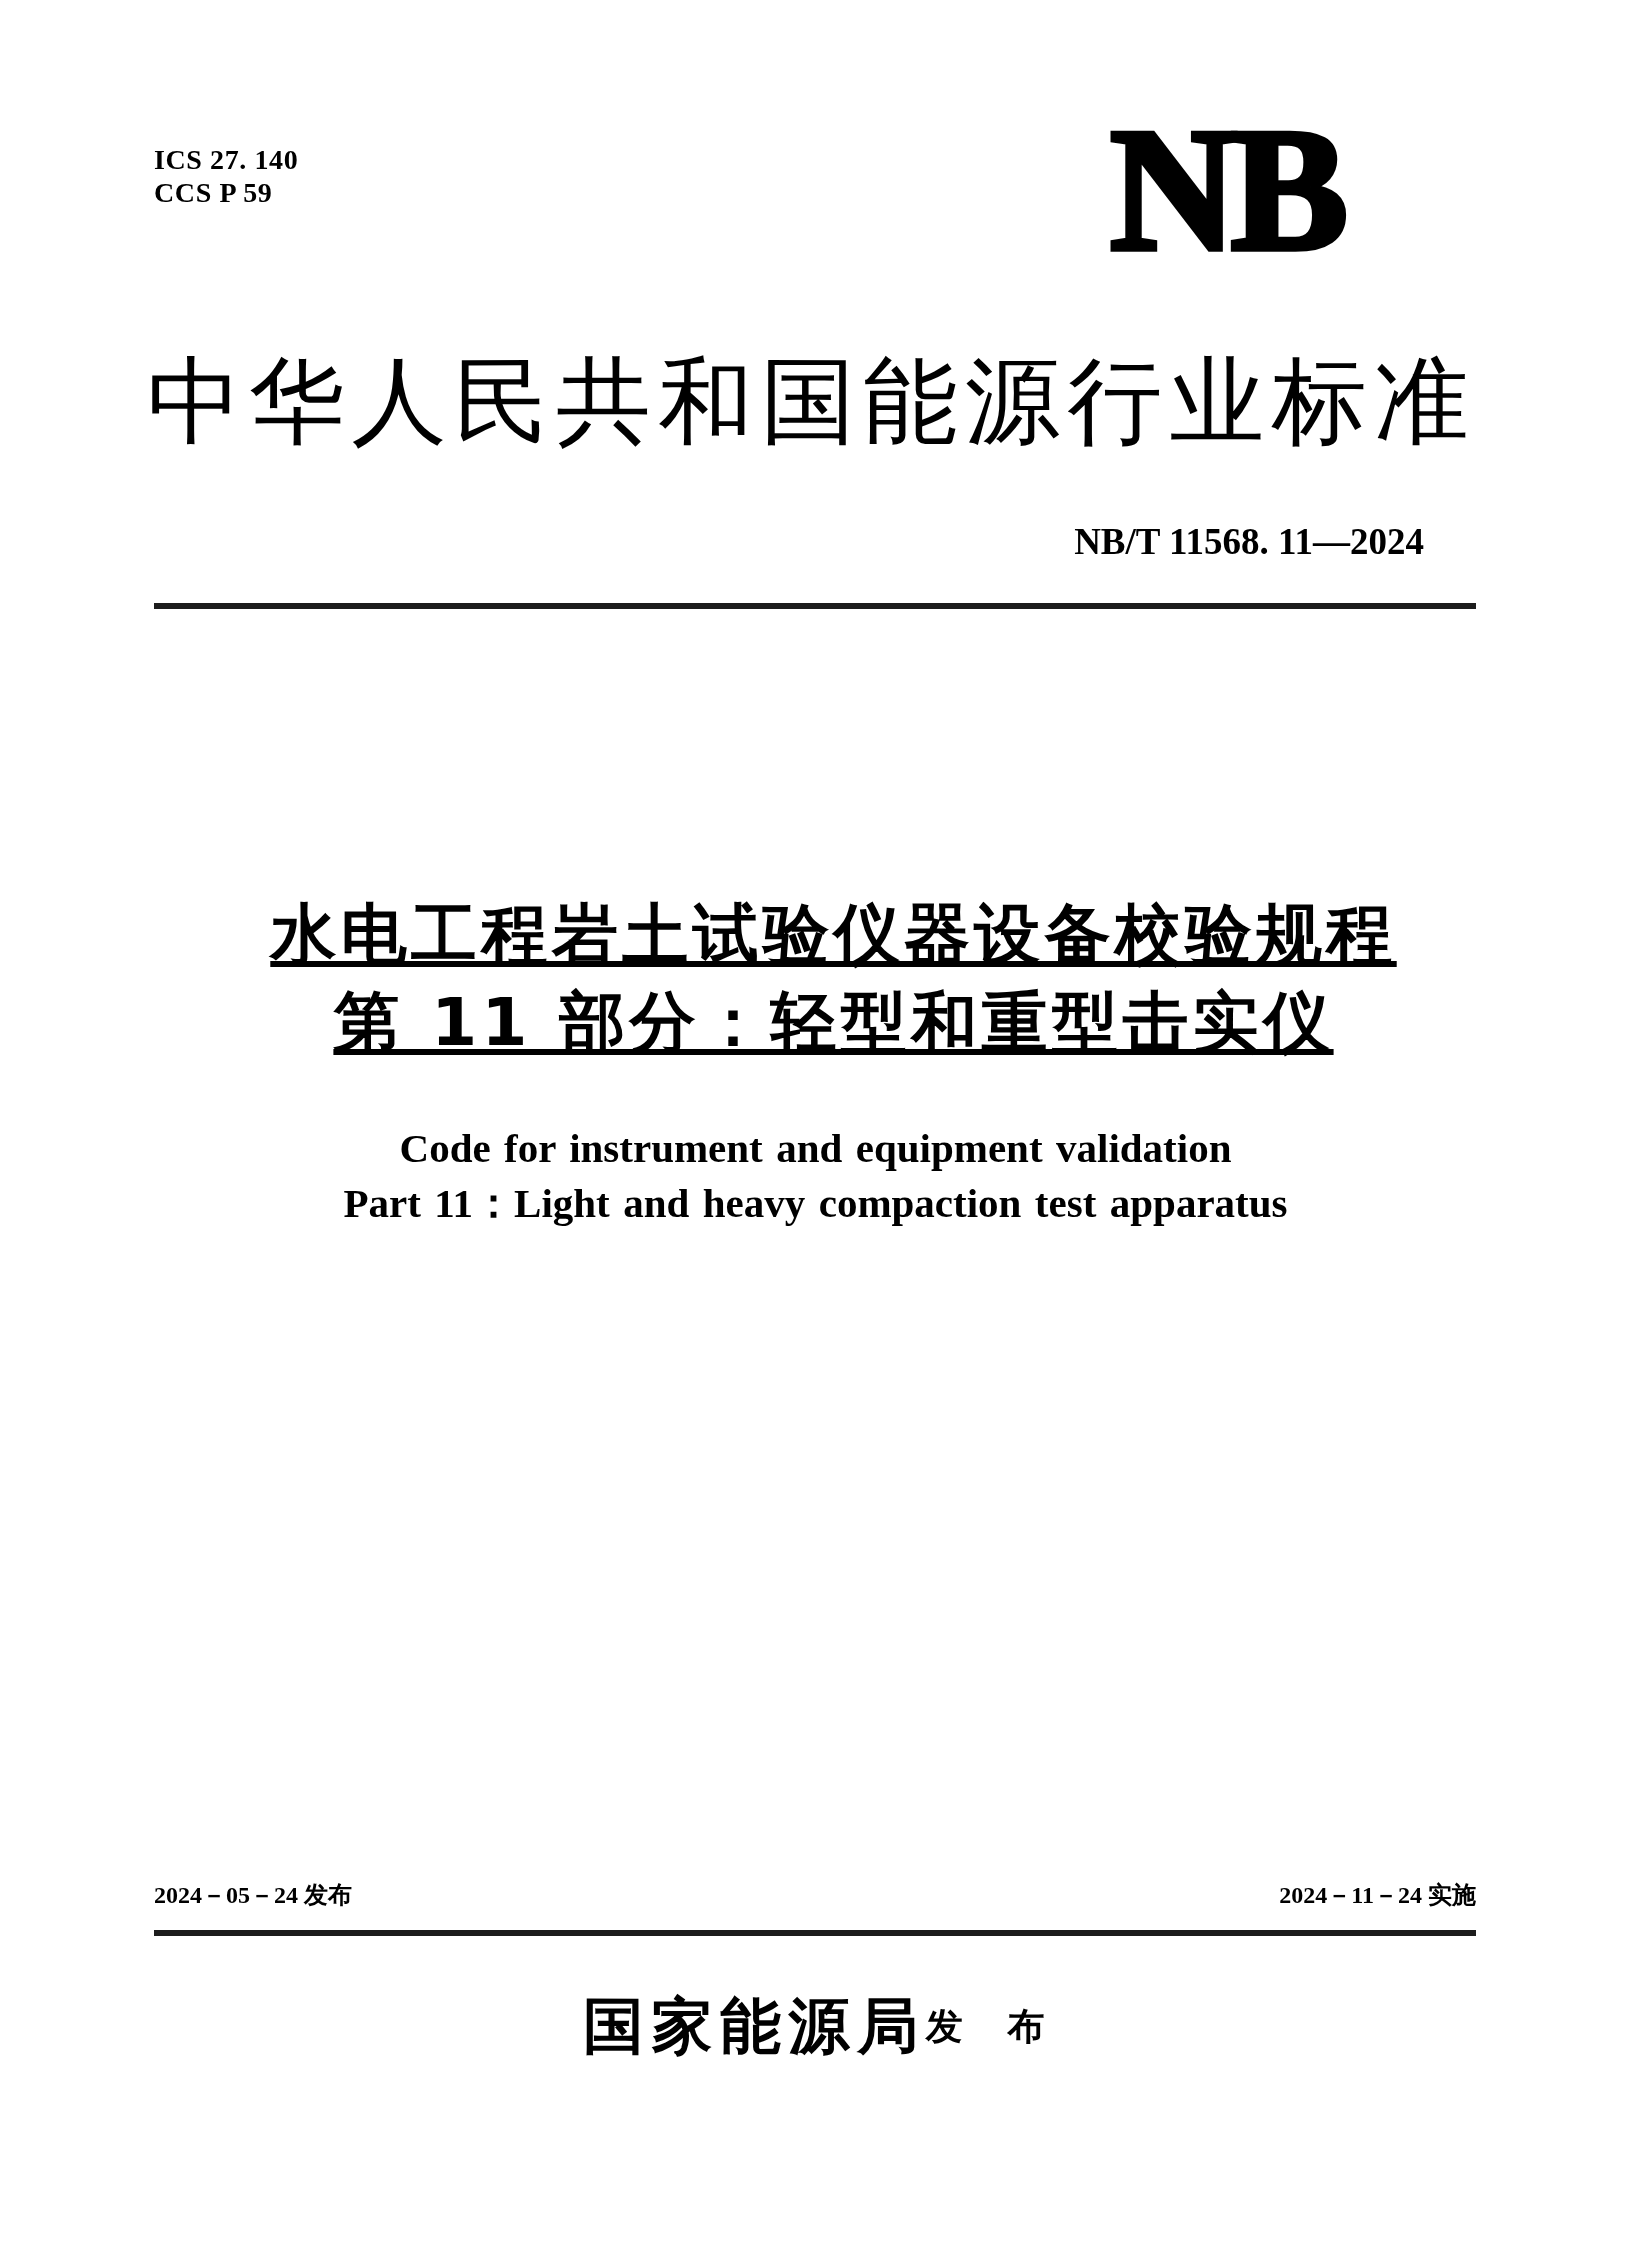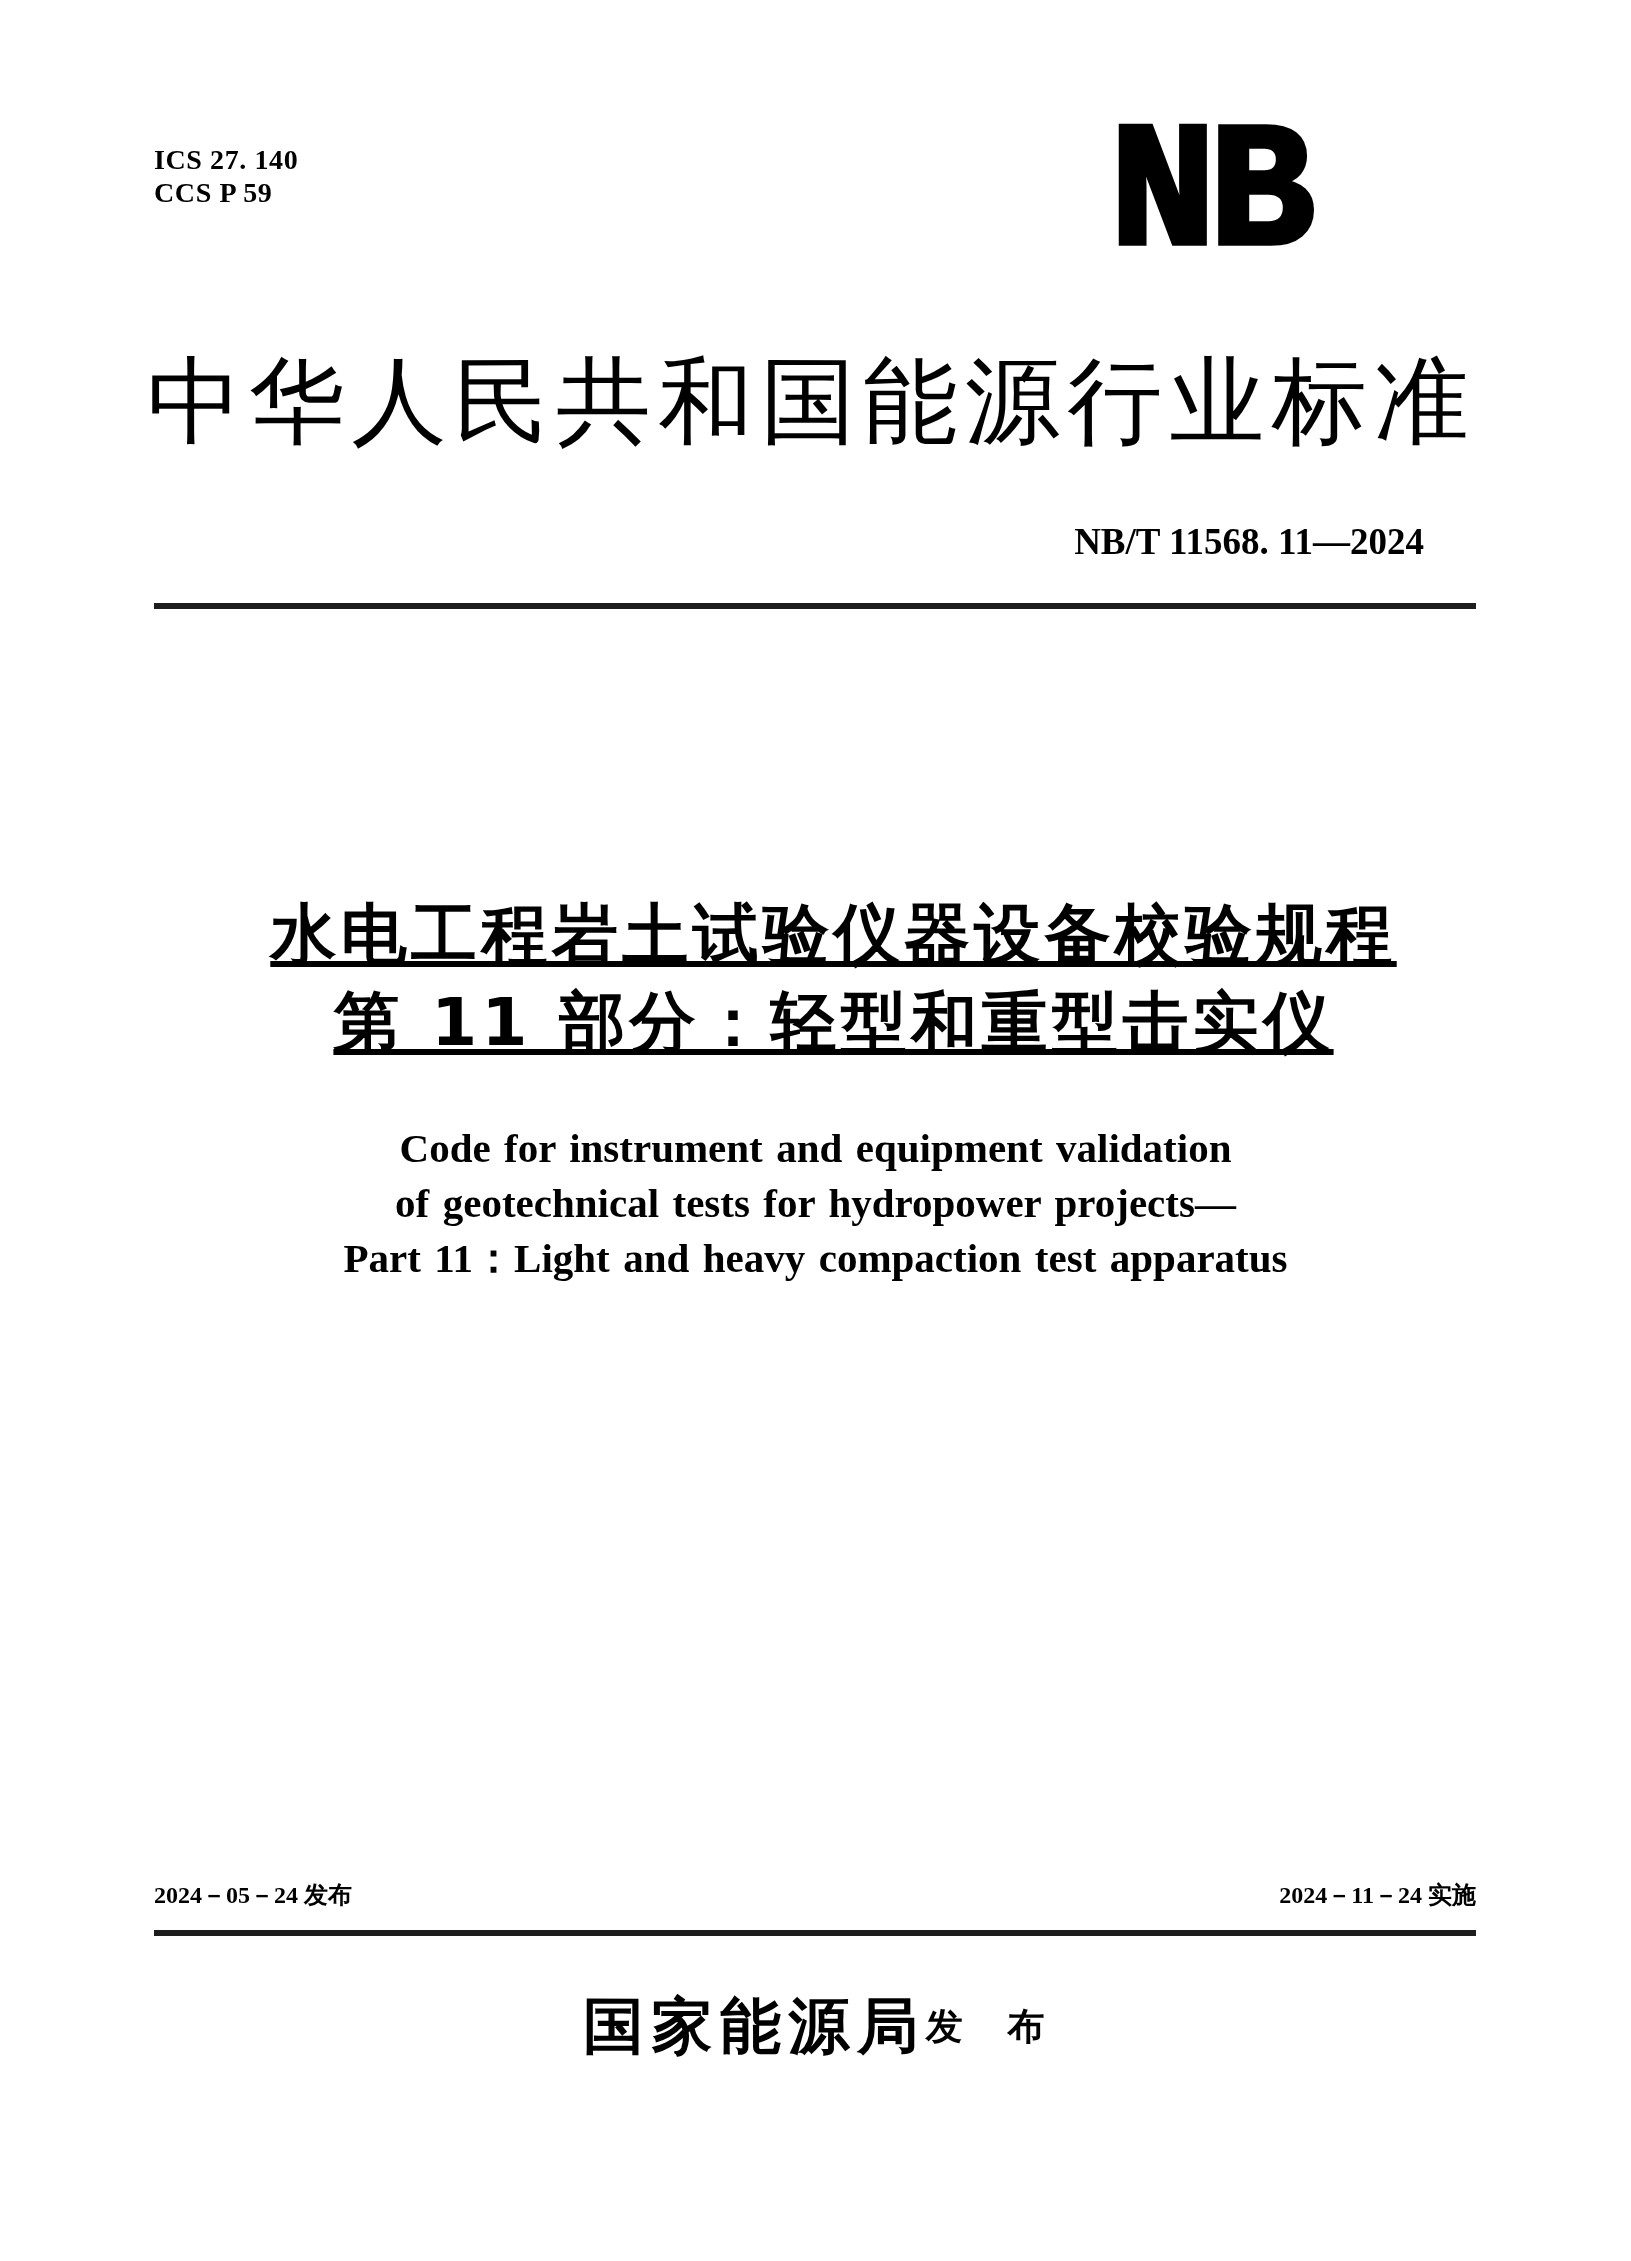--- a/index.html
+++ b/index.html
@@ -24,22 +24,22 @@
     font-weight: bold;
     line-height: 33px;
     letter-spacing: 0.6px;
     font-family: "Liberation Serif", serif;
   }
 
   
   .nb-logo {
     position: absolute;
     left: 1110px;
-    top: 117px;
-    font-family: Liberation Mono, monospace;
+    top: 110px;
+    font-family: Liberation Serif, serif;
     font-weight: bold;
     font-size: 176px;
     line-height: 159px;
     letter-spacing: -6.3px;
     -webkit-text-stroke: 5.7px #000;
   }
 
   
   .category-title {
     position: absolute;
@@ -157,21 +157,20 @@
 
   <div class="rule rule-top"></div>
 
   <div class="title-cn">
     <div>水电工程岩土试验仪器设备校验规程</div>
     <div>第 11 部分：轻型和重型击实仪</div>
   </div>
 
   <div class="title-en">
     <div>Code for instrument and equipment validation</div>
-    <div>of geotechnical tests for hydropower projects—</div>
     <div>Part 11：Light and heavy compaction test apparatus</div>
   </div>
 
   <div class="dates-row">
     <span>2024－05－24 发布</span>
     <span>2024－11－24 实施</span>
   </div>
 
   <div class="rule rule-bottom"></div>
 

